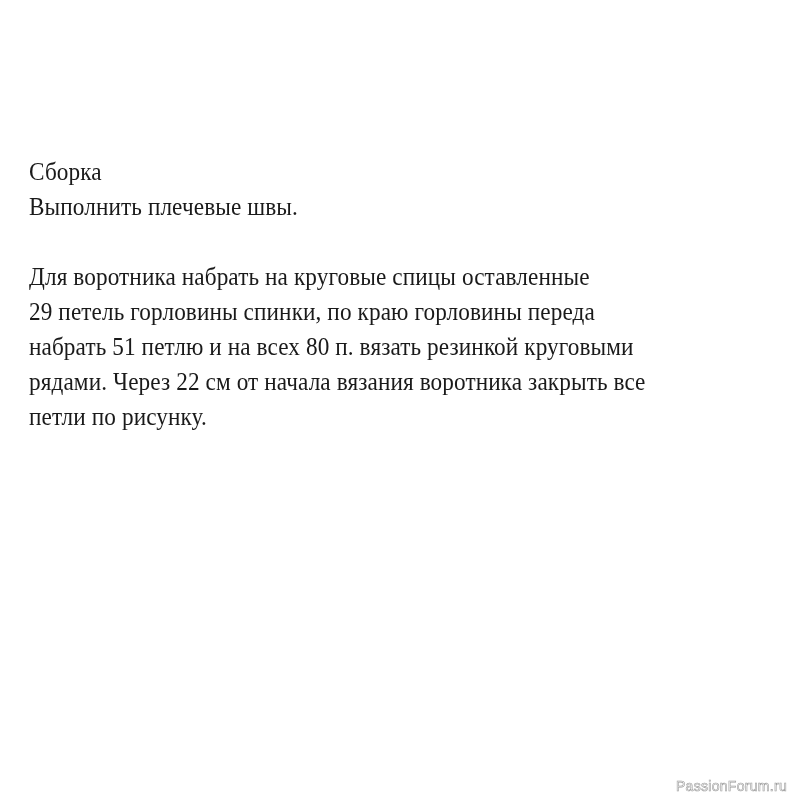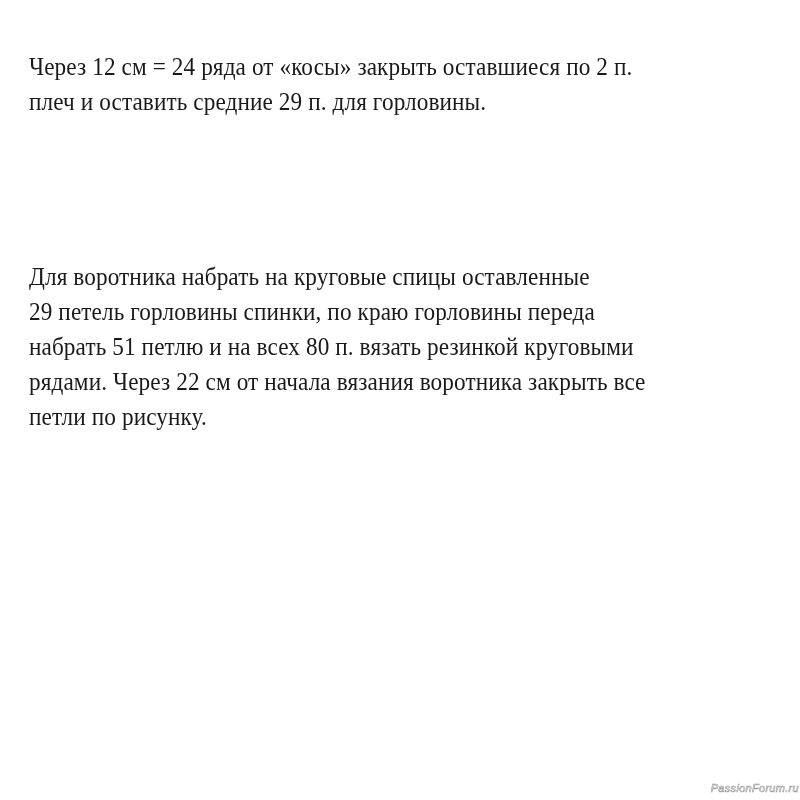--- a/index.html
+++ b/index.html
@@ -28,51 +28,50 @@
     white-space: nowrap;
     transform-origin: left center;
     transform: scaleX(0.93);
     letter-spacing: 0.1px;
   }
   .gap {
     height: 35px;
   }
   .watermark {
     position: absolute;
-    right: 1px;
+    right: 13px;
     bottom: 6px;
     font-family: "Liberation Sans", "DejaVu Sans", sans-serif;
-    font-size: 11px;
+    font-size: 14px;
     color: #ffffff;
     -webkit-text-stroke: 0.6px #9a9a9a;
     letter-spacing: 0.3px;
-    font-style: italic;
   }
 </style>
 </head>
 <body>
 
 <div class="page">
 
 
   <div class="gap"></div>
 
-  <div>
-    <div class="line">Через 12 см = 24 ряда от «косы» закрыть оставшиеся по 2 п.</div>
-    <div class="line">плеч и оставить средние 29 п. для горловины.</div>
-  </div>
 
   <div class="gap"></div>
 
 
   <div class="gap"></div>
 
 
   <div class="gap"></div>
 
+  <div>
+    <div class="line">Сборка</div>
+    <div class="line">Выполнить плечевые швы.</div>
+  </div>
 
   <div class="gap"></div>
 
   <div>
     <div class="line">Для воротника набрать на круговые спицы оставленные</div>
     <div class="line">29 петель горловины спинки, по краю горловины переда</div>
     <div class="line">набрать 51 петлю и на всех 80 п. вязать резинкой круговыми</div>
     <div class="line">рядами. Через 22 см от начала вязания воротника закрыть все</div>
     <div class="line">петли по рисунку.</div>
   </div>

